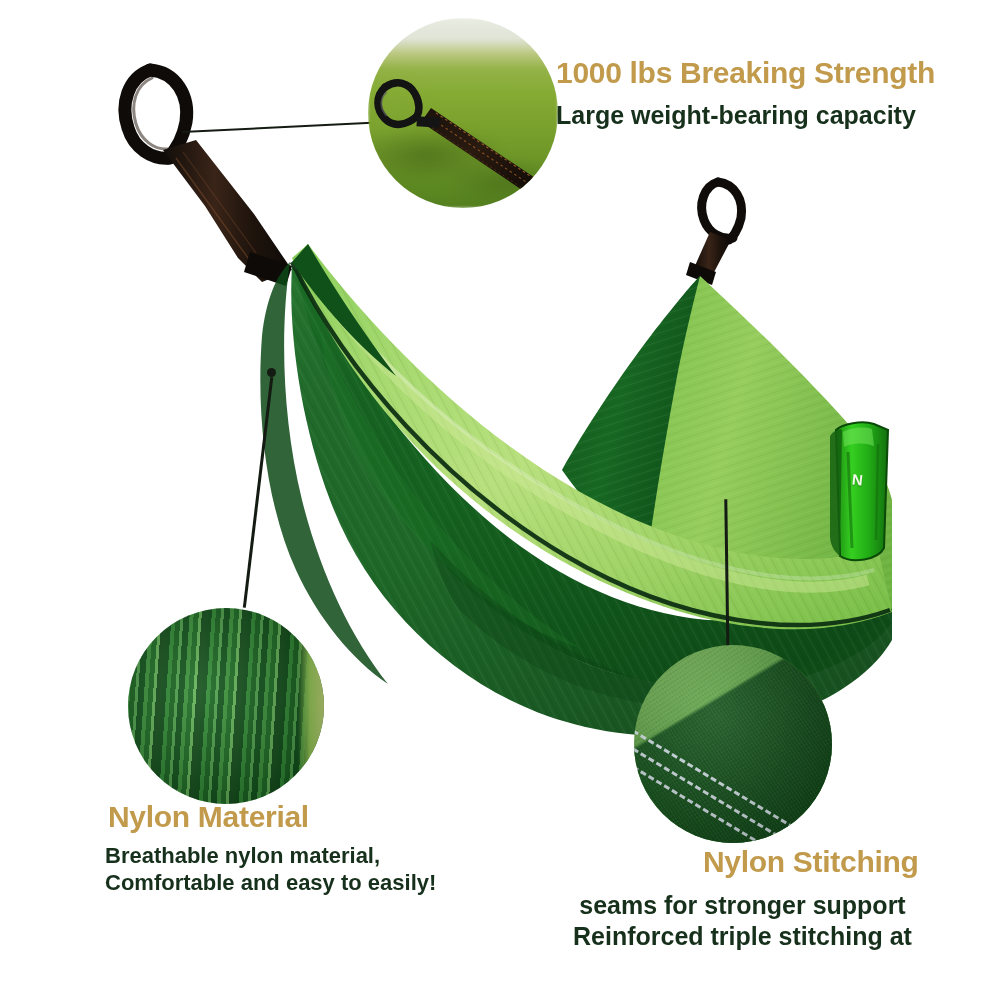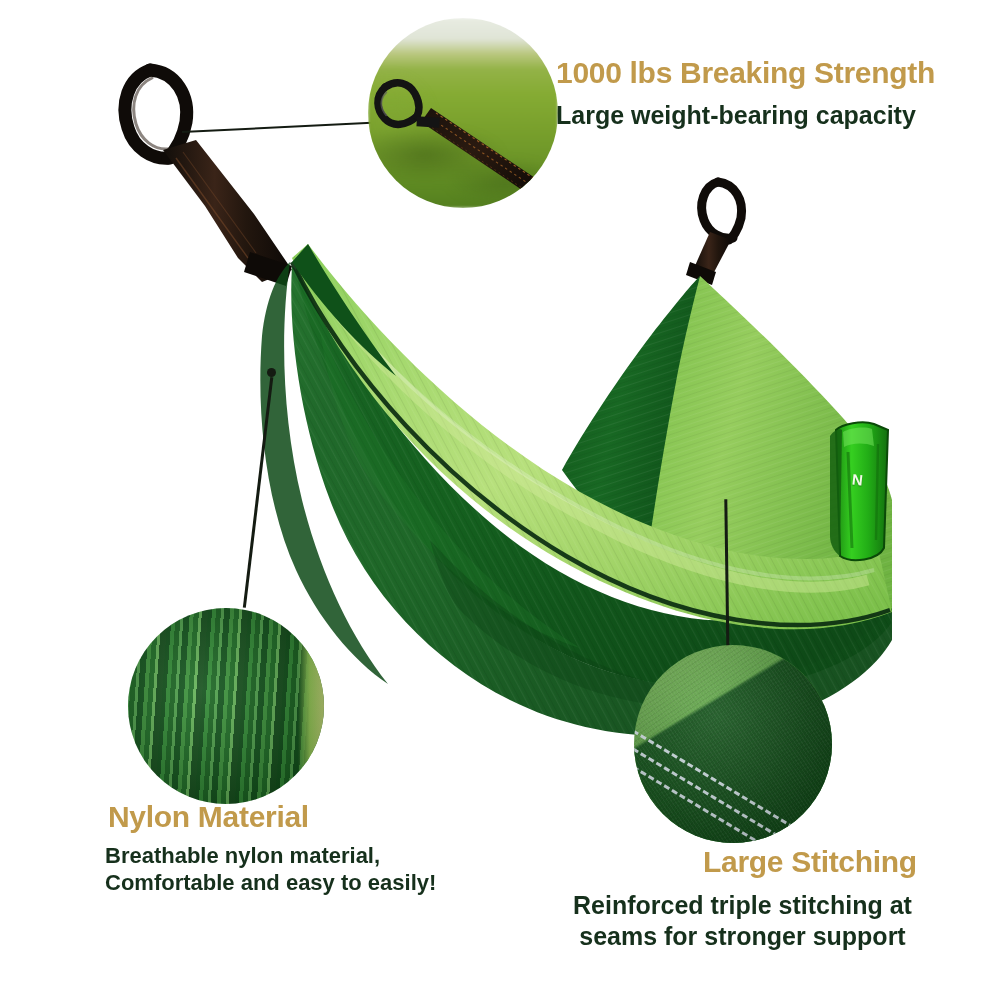--- a/index.html
+++ b/index.html
@@ -391,19 +391,19 @@
   <div class="feature-body" id="strength-body">
     <div>Large weight-bearing capacity</div>
   </div>
 
   <div class="feature-heading" id="nylon-heading">Nylon Material</div>
   <div class="feature-body" id="nylon-body">
     <div>Breathable nylon material,</div>
     <div>Comfortable and easy to easily!</div>
   </div>
 
-  <div class="feature-heading" id="stitch-heading">Large Stitching</div>
+  <div class="feature-heading" id="stitch-heading">Nylon Stitching</div>
   <div class="feature-body" id="stitch-body">
+    <div>seams for stronger support</div>
     <div>Reinforced triple stitching at</div>
-    <div>seams for stronger support</div>
   </div>
 
 </div>
 
 </body></html>

